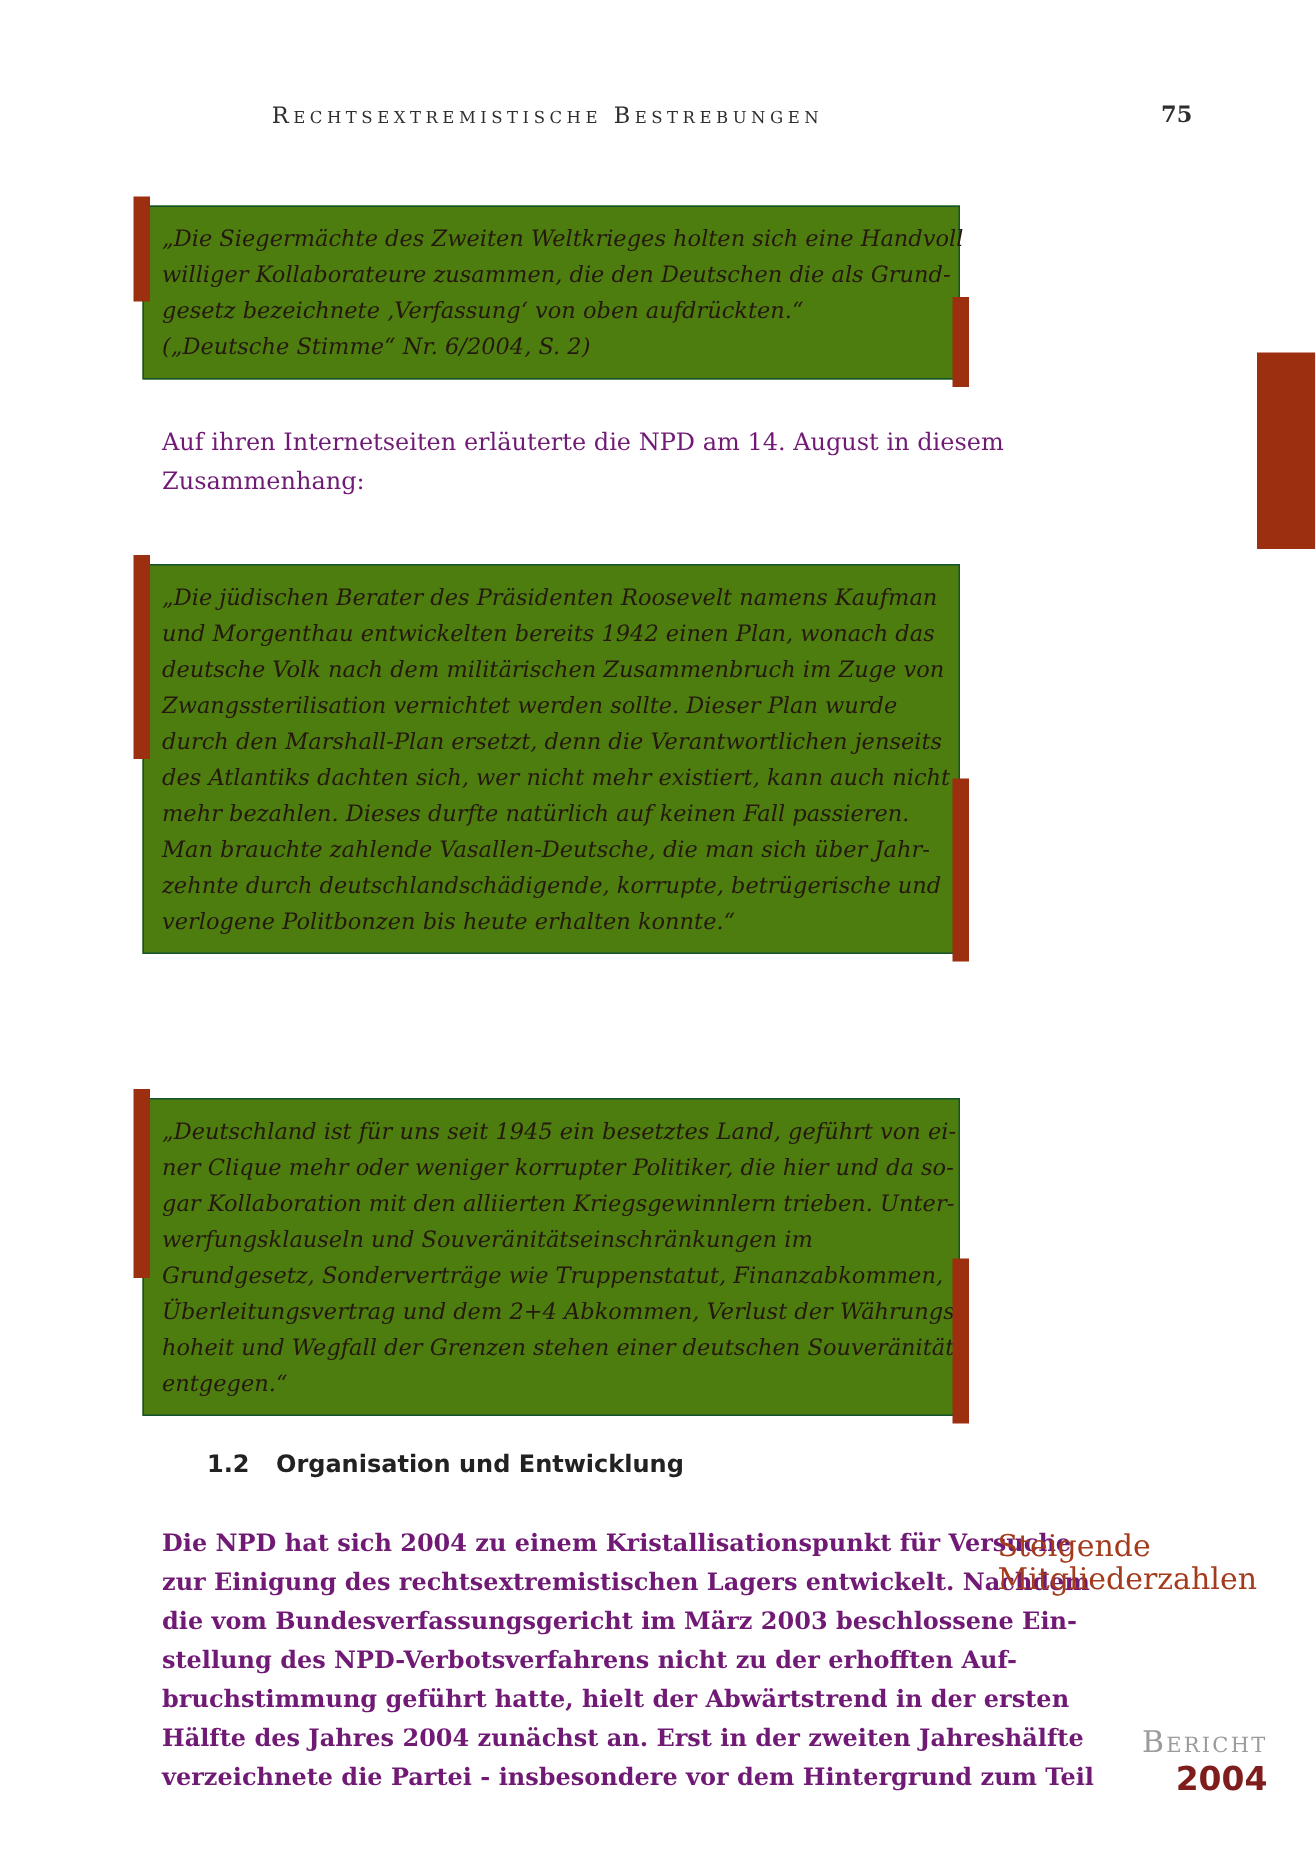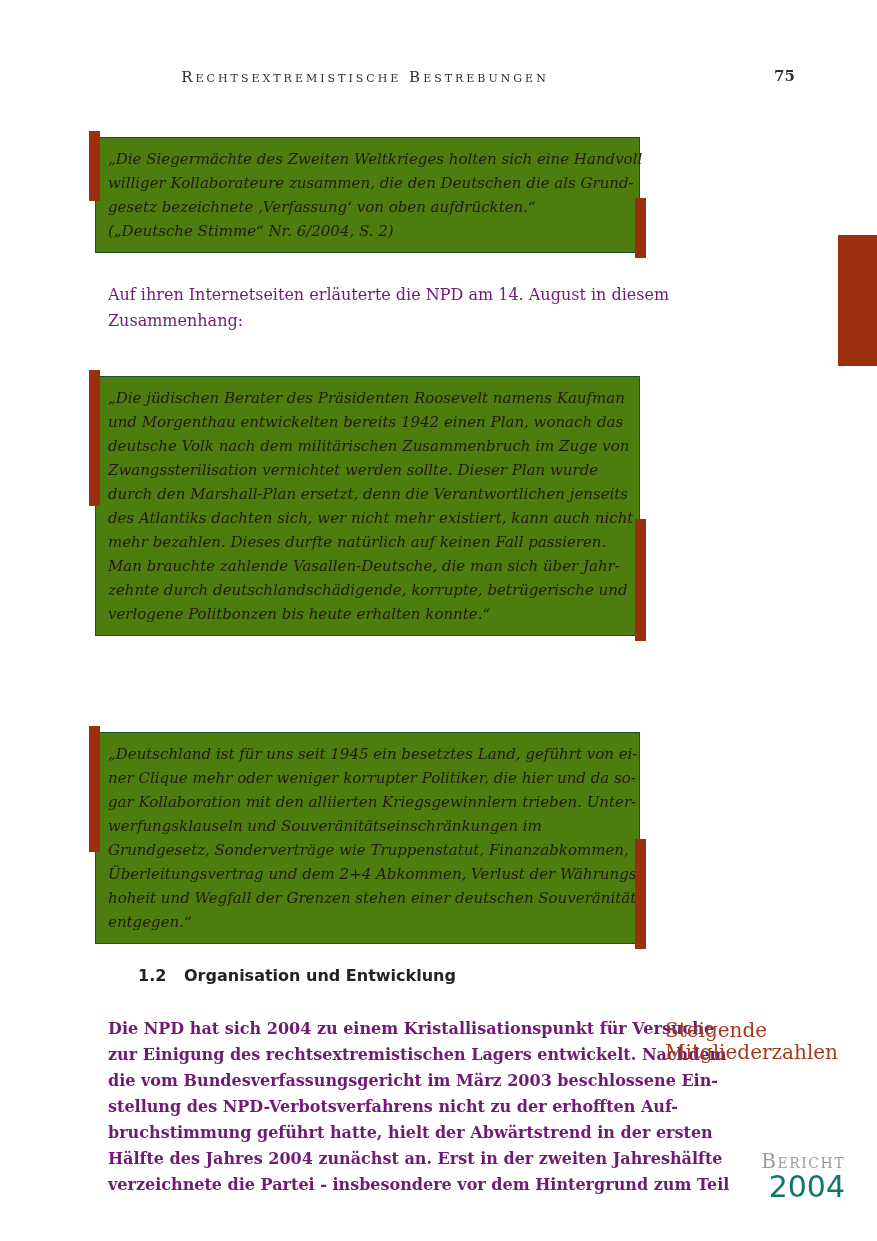--- a/index.html
+++ b/index.html
@@ -116,24 +116,24 @@
   }
   .report-label {
     font-variant: small-caps;
     letter-spacing: 1.5px;
     font-size: 20px;
     color: #9b9b9b;
     line-height: 22px;
   }
   .report-year {
     font-family: "DejaVu Sans", sans-serif;
-    font-weight: normal;
-    font-size: 30px;
+    font-weight: bold;
+    font-size: 22px;
     line-height: 34px;
-    color: #0f766e;
+    color: #7f1d1d;
     margin-top: -2px;
   }
 </style>
 </head>
 <body>
 
 <div class="page">
 
   <div class="header-title">Rechtsextremistische Bestrebungen</div>
   <div class="page-number">75</div>

